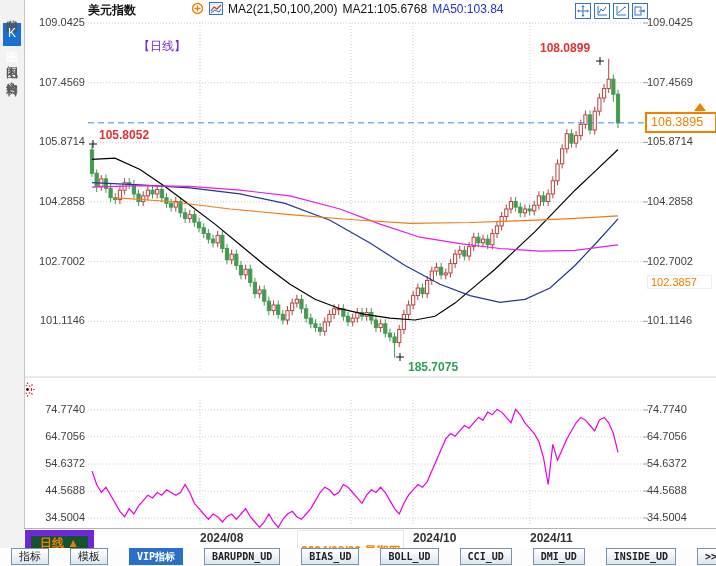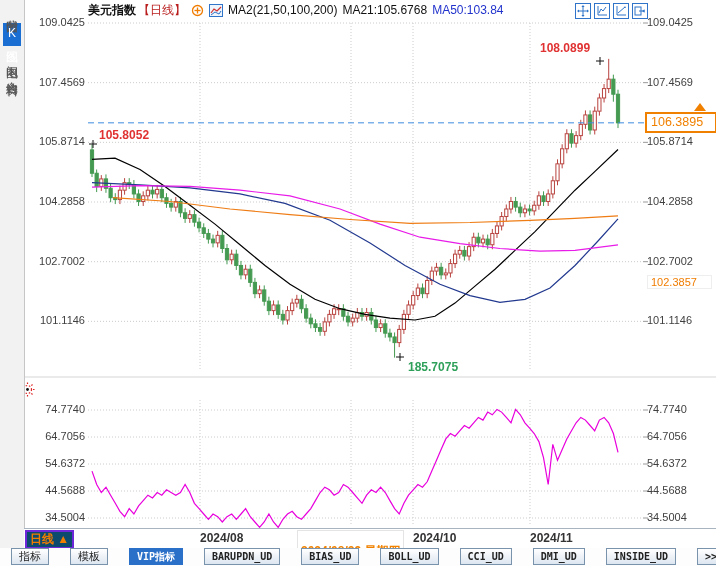--- a/index.html
+++ b/index.html
@@ -9,23 +9,23 @@
   .grid{stroke:#cccccc;stroke-dasharray:1,2;stroke-width:1;}
   .tick{stroke:#999;stroke-width:1;}
   
   #sidebar{position:absolute;left:0;top:0;width:24px;height:548px;background:#f2f2f2;
            border-right:1px solid #c6c6c6;z-index:4;}
   .side-item{writing-mode:vertical-lr;text-orientation:upright;margin:7px auto 0 auto;
              width:18px;text-align:center;font-size:12px;color:#555;padding:3px 0;cursor:pointer;
              letter-spacing:1px;line-height:18px;}
   .side-item.sel{background:#1b6ed2;color:#fff;}
   
-  #header{position:absolute;left:88px;top:2px;height:16px;display:flex;align-items:center;
+  #header{position:absolute;left:88px;top:2px;height:16px;display:flex;align-items:flex-start;
           gap:5px;font-size:12px;color:#111;z-index:3;white-space:nowrap;}
-  .orange{color:#b91c1c;}
+  .orange{color:#6d28d9;margin-top:36px;}
   .blue-t{color:#2233cc;}
   .mag-t{color:#e800dd;}
   #toolbar-icons{position:absolute;left:575px;top:3px;display:flex;gap:3px;z-index:3;}
   .tb-icon{width:14px;height:14px;border:1px solid #2f74c8;display:flex;align-items:center;
            justify-content:center;cursor:pointer;background:#fff;}
   
   .axl{position:absolute;font-size:11px;color:#3f3f3f;z-index:2;}
   .axl.left{left:28px;width:57px;text-align:right;}
   .axl.right{left:647px;width:66px;text-align:left;}
   .ann{position:absolute;font-size:12px;font-weight:bold;z-index:2;}
@@ -35,23 +35,23 @@
              padding-left:4px;z-index:5;}
   #tag-arrow{position:absolute;left:694px;top:103px;width:0;height:0;z-index:6;
              border-left:6px solid transparent;border-right:6px solid transparent;
              border-bottom:8px solid #f08000;}
   
   #rsi-header{position:absolute;left:93px;top:380px;font-size:12px;z-index:3;white-space:nowrap;}
   #rsi-icon{position:absolute;left:20px;top:382px;z-index:3;}
   
   #time-row{position:absolute;left:24px;right:0;top:528px;height:19px;background:#fff;
             border-top:1px solid #a8b4c0;border-bottom:1px solid #a8b4c0;z-index:4;}
-  #period-btn{position:absolute;left:1px;top:1px;height:15px;line-height:15px;padding:0 3px;
-              border:2px solid #6d28d9;color:#f07c00;font-weight:bold;font-size:12px;cursor:pointer;
-              background:#0c4a6e;}
+  #period-btn{position:absolute;left:1px;top:1px;height:15px;line-height:15px;padding:0 9px;
+              border:6px solid #6d28d9;color:#f07c00;font-weight:bold;font-size:12px;cursor:pointer;
+              background:#14532d;}
   .time-lab{position:absolute;top:2px;font-size:12px;font-weight:bold;color:#333;white-space:nowrap;}
   .time-lab.hl{color:#f08200;background:#fff;border:1px solid #e4e4e4;padding:12px 3px;top:1px;}
   
   #tab-row{position:absolute;left:0;right:0;top:548px;height:18px;background:#fdfdfd;z-index:4;
            display:flex;align-items:flex-start;padding-left:11px;gap:21px;}
   .tab{height:15px;line-height:15px;padding:0 7px;border:1px solid #7a93ad;font-size:11px;
        color:#222;background:linear-gradient(#ffffff,#dde6f0);cursor:pointer;white-space:nowrap;}
   .tab.mono{font-family:"DejaVu Sans Mono",monospace;font-size:10px;font-weight:bold;}
   .tab.sel{background:#2b70c8;color:#fff;border-color:#2b70c8;}
 </style>

